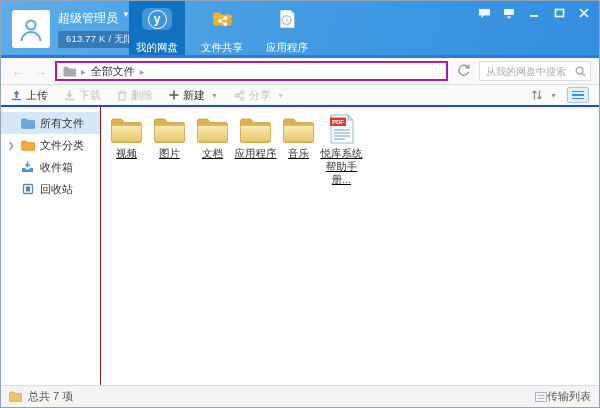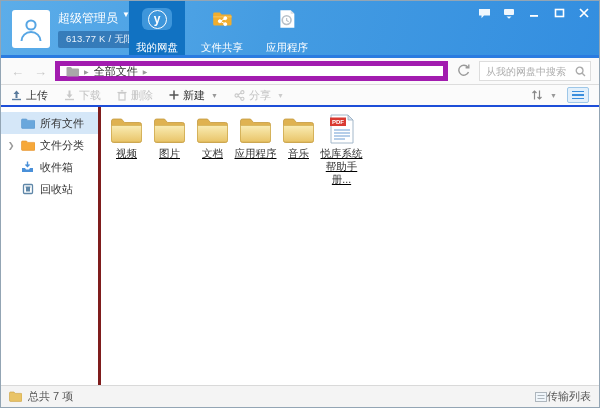--- a/index.html
+++ b/index.html
@@ -45,21 +45,21 @@
   }
   .win-controls { position:absolute; right:8px; top:6px; display:flex; align-items:center; gap:11px; }
   .wc { width:14px; height:12px; display:flex; align-items:center; justify-content:center; cursor:pointer; }
   
   .navbar {
     height:27px; flex:0 0 27px; background:#fafafa; border-bottom:1px solid #ddd;
     display:flex; align-items:center; padding:0 8px; gap:6px;
   }
   .nav-arrow { color:#c7c7c7; font-size:13px; line-height:1; cursor:pointer; padding:0 2px; }
   .breadcrumb {
-    flex:1; height:20px; background:#fff; border:5px solid #a21caf;
+    flex:1; height:20px; background:#fff; border:2px solid #a21caf;
     display:flex; align-items:center; padding:0 6px; gap:5px;
   }
   .crumb-sep { color:#9b9b9b; font-size:6px; }
   .crumb-label { color:#333; font-size:11px; cursor:pointer; }
   .refresh { color:#8a8a8a; font-size:13px; cursor:pointer; padding:0 3px; }
   .searchbox {
     width:112px; height:20px; background:#fff; border:1px solid #ddd;
     display:flex; align-items:center; padding:0 4px 0 6px;
   }
   .searchbox input {
@@ -77,21 +77,21 @@
   .tbtn .caret { font-size:7px; color:#999; margin-left:2px; }
   .tbtn.disabled .caret { color:#ccc; }
   .toolbar-right { margin-left:auto; display:flex; align-items:center; gap:10px; }
   .view-btn {
     width:22px; height:16px; background:#e3f0fb; border:1px solid #9ec7e8; border-radius:2px;
     display:flex; flex-direction:column; justify-content:center; gap:2px; padding:0 4px; cursor:pointer;
   }
   .view-btn i { display:block; height:1.6px; background:#3a8edd; }
   
   .main { flex:1; display:flex; min-height:0; background:#fff; }
-  .sidebar { width:100px; flex:0 0 100px; border-right:3px solid #7f1d1d; padding-top:5px; }
+  .sidebar { width:100px; flex:0 0 100px; border-right:1px solid #7f1d1d; padding-top:5px; }
   .side-item {
     height:22px; display:flex; align-items:center; font-size:11px; color:#333;
     padding-left:6px; gap:5px; cursor:pointer; white-space:nowrap;
   }
   .side-item.selected { background:#d5e7f8; }
   .expander { width:8px; font-size:8px; color:#999; text-align:center; }
   .side-icon { width:15px; display:flex; justify-content:center; }
   .content { flex:1; position:relative;text-decoration:underline; }
   .file-grid { display:flex; flex-wrap:wrap; align-content:flex-start; padding:6px 2px 0 4px; }
   .file-item { width:43px; margin:0 0 8px 0; display:flex; flex-direction:column; align-items:center; cursor:pointer; }

